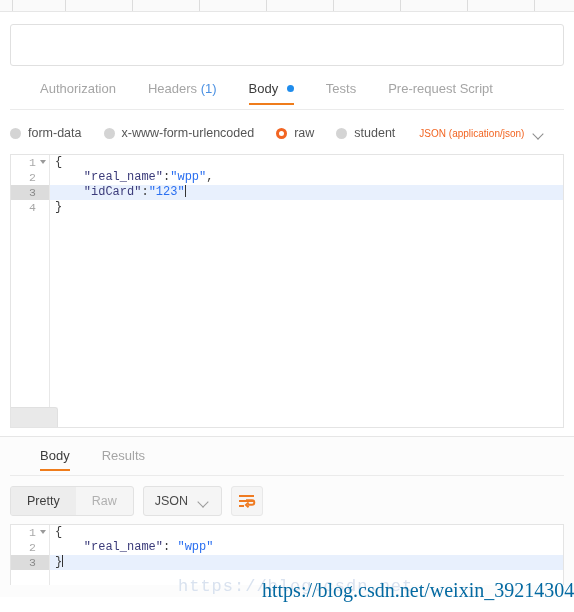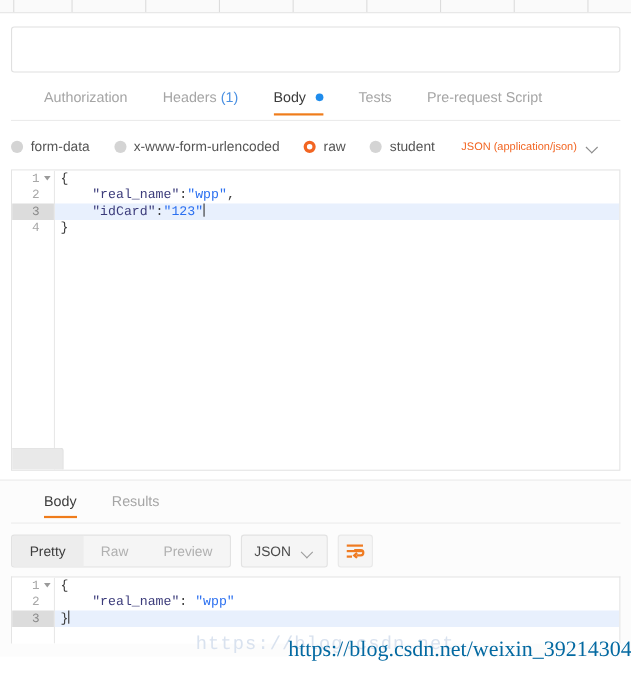--- a/index.html
+++ b/index.html
@@ -444,23 +444,20 @@
     </div>
   </div>
 
   <div class="resptool">
     <div class="segmented">
       <div class="seg active">
         <span>Pretty</span>
       </div>
       <div class="seg">
         <span>Raw</span>
-      </div>
-      <div class="seg">
-        <span>Preview</span>
       </div>
     </div>
     <div class="selbox">
       <span>JSON</span>
       <span class="chev"></span>
     </div>
     <div class="wrapbtn">
       <svg width="17" height="14" viewBox="0 0 17 14">
         <rect x="0" y="1" width="15" height="2" fill="#ef7b22"></rect>
         <rect x="0" y="6" width="15" height="2" fill="#ef7b22"></rect>

